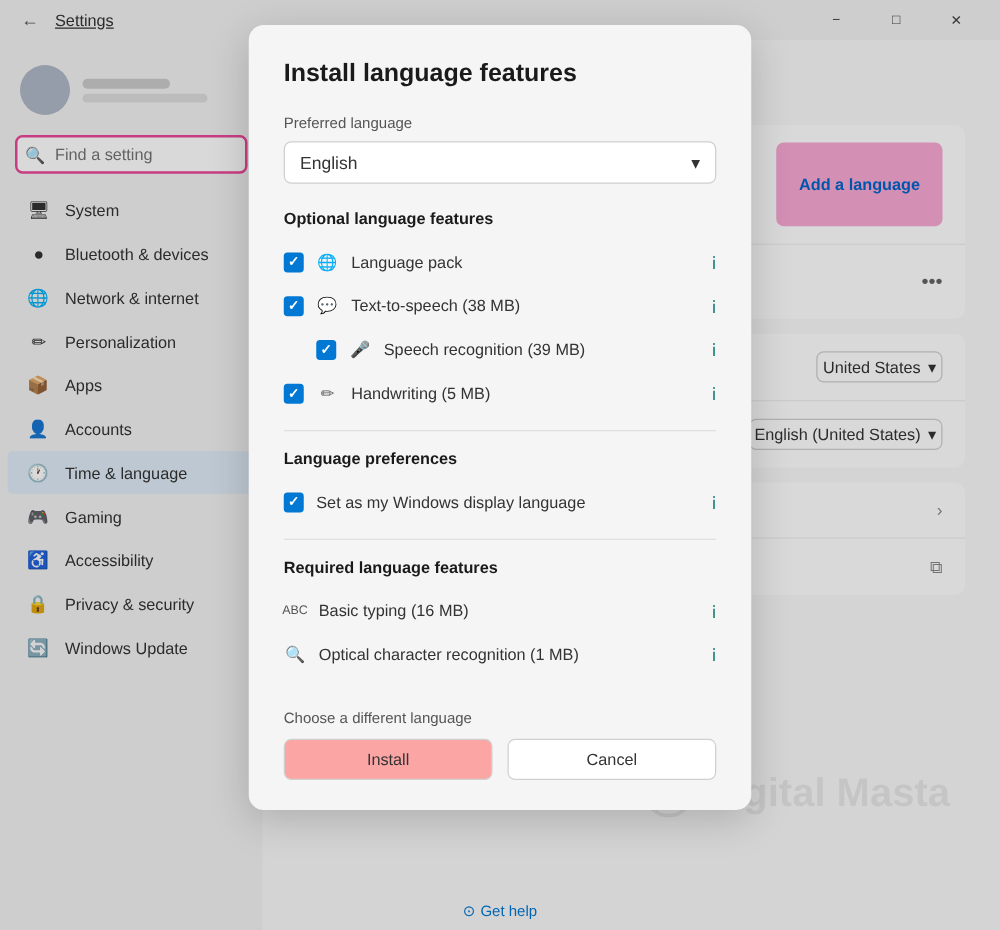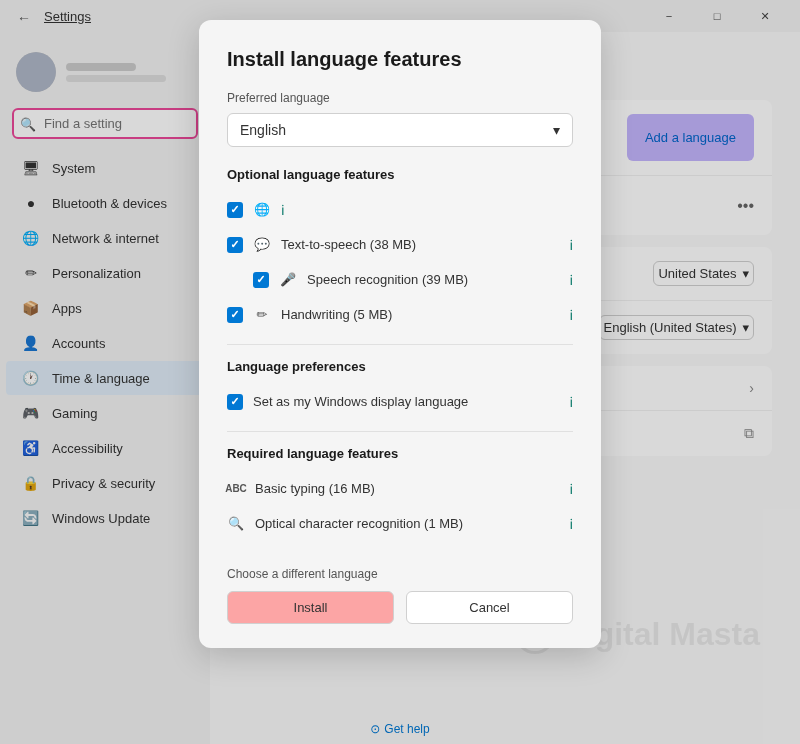--- a/index.html
+++ b/index.html
@@ -181,28 +181,28 @@
       border-radius: 6px;
       padding: 4px 10px;
       font-size: 13px;
       color: #333;
       cursor: pointer;
       min-width: 180px;
       justify-content: space-between;
     }
 
     .add-lang-btn {
-      background: #c4b5fd;
+      background: #f9a8d4;
       color: #0066cc;
       border: none;
       border-radius: 6px;
-      padding: 16px 18px;
-      font-size: 13px;
-      cursor: pointer;
-      font-weight: 400;
+      padding: 26px 18px;
+      font-size: 13px;
+      cursor: pointer;
+      font-weight: 700;
     }
 
     .section-row {
       display: flex;
       align-items: center;
       justify-content: space-between;
       padding: 14px 18px;
       border-bottom: 1px solid #f0f0f0;
     }
     .section-row:last-child { border-bottom: none; }
@@ -526,20 +526,21 @@
       <span>▾</span>
     </div>
 
     <div class="section-heading">Optional language features</div>
 
     <div class="feature-item">
       <div class="checkbox">
         <span class="checkbox-check">✓</span>
       </div>
       <span class="feature-icon">🌐</span>
+      <span class="feature-text">Language pack</span>
       <span class="info-icon">ℹ</span>
     </div>
 
     <div class="feature-item">
       <div class="checkbox">
         <span class="checkbox-check">✓</span>
       </div>
       <span class="feature-icon">💬</span>
       <span class="feature-text">Text-to-speech (38 MB)</span>
       <span class="info-icon">ℹ</span>
@@ -573,21 +574,21 @@
       </div>
       <span class="feature-text">Set as my Windows display language</span>
       <span class="info-icon">ℹ</span>
     </div>
 
     <div class="divider"></div>
 
     <div class="section-heading">Required language features</div>
 
     <div class="feature-item">
-      <span class="feature-icon" style="font-size:10px;font-weight:700;color:#555;">ABC</span>
+      <span class="feature-icon" style="font-size:10px;font-weight:400;color:#555;">ABC</span>
       <span class="feature-text">Basic typing (16 MB)</span>
       <span class="info-icon">ℹ</span>
     </div>
 
     <div class="feature-item">
       <span class="feature-icon">🔍</span>
       <span class="feature-text">Optical character recognition (1 MB)</span>
       <span class="info-icon">ℹ</span>
     </div>
 

